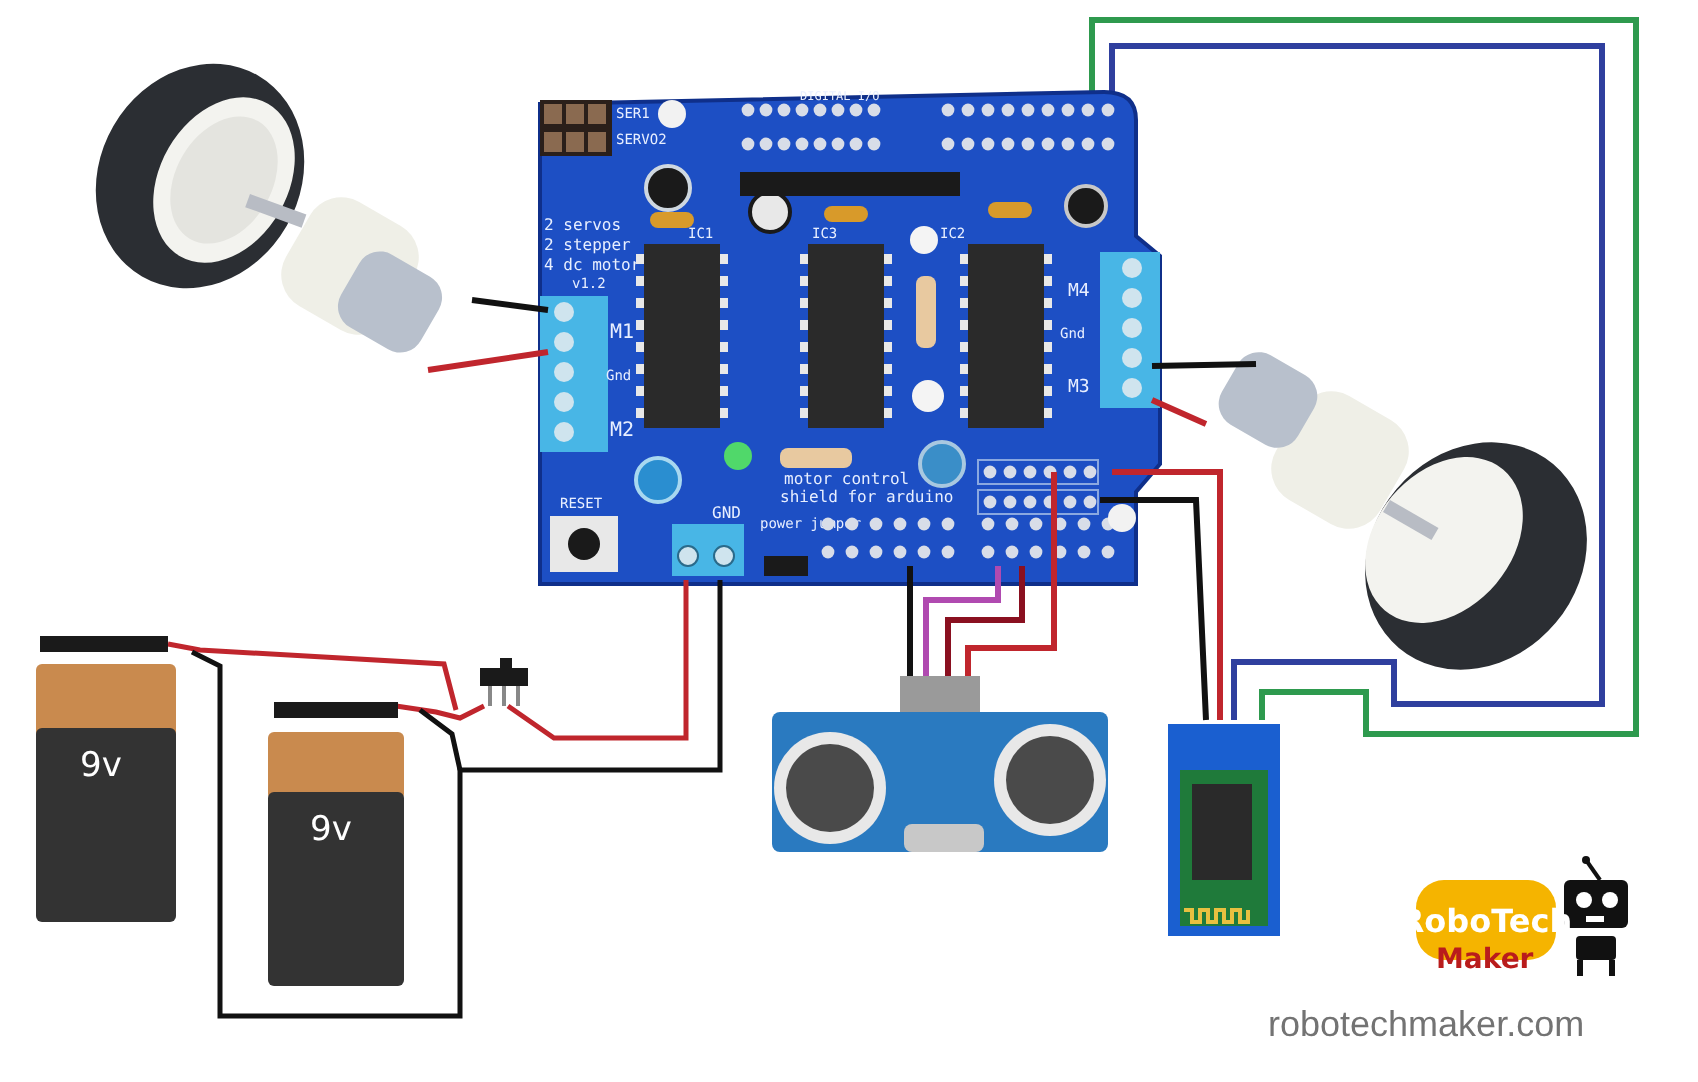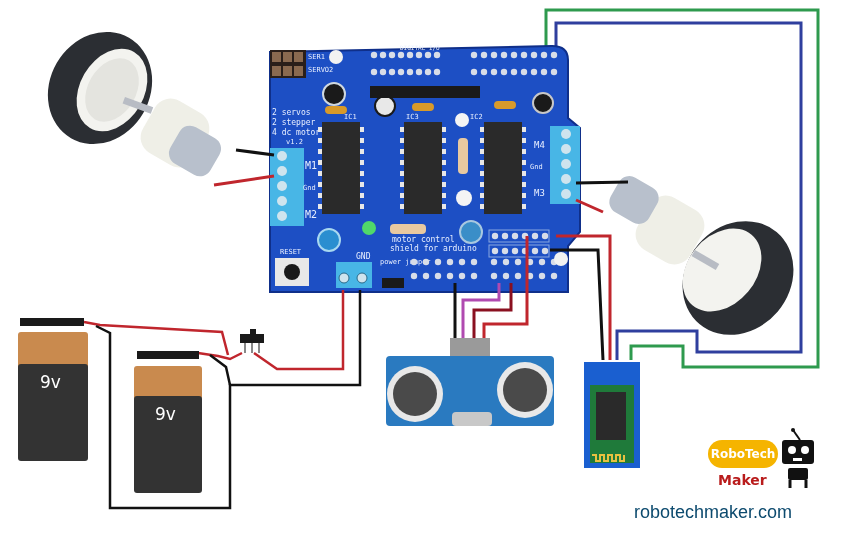--- a/index.html
+++ b/index.html
@@ -1,22 +1,22 @@
 <!DOCTYPE html>
 <html><head>
 <meta charset="utf-8">
 <style>
   html,body{margin:0;padding:0;background:#fff;}
   body{width:849px;height:541px;position:relative;overflow:hidden;font-family:"DejaVu Sans",sans-serif;}
   svg{position:absolute;left:0;top:0;}
   .silk{fill:#e8efff;font-family:"DejaVu Sans Mono",monospace;}
   .bat-label{fill:#fff;font-family:"DejaVu Sans",sans-serif;font-size:17px;}
-  .logo-pill{position:absolute;left:708px;top:440px;width:70px;height:28px;border-radius:14px;background:#f5b400;color:#fff;font-family:"DejaVu Sans",sans-serif;font-weight:bold;font-size:12px;display:flex;align-items:center;justify-content:center;text-align:right;}
+  .logo-pill{position:absolute;left:708px;top:440px;width:70px;height:40px;border-radius:14px;background:#f5b400;color:#fff;font-family:"DejaVu Sans",sans-serif;font-weight:bold;font-size:16px;display:flex;align-items:center;justify-content:center;text-align:right;}
   .logo-maker{position:absolute;left:718px;top:472px;color:#b91c1c;font-family:"DejaVu Sans",sans-serif;font-weight:bold;font-size:14px;}
-  .site{position:absolute;left:634px;top:502px;color:#0c4a6e;font-family:"Liberation Sans",sans-serif;font-size:18px;text-align:right;}
+  .site{position:absolute;left:634px;top:502px;color:#737373;font-family:"Liberation Sans",sans-serif;font-size:18px;text-align:right;}
 </style>
 </head>
 <body>
 
 <svg width="849" height="541" viewBox="0 0 849 541">
 
   <polyline points="546,52 546,10 818,10 818,367 683,367 683,346 631,346 631,360" fill="none" stroke="#2e9a4e" stroke-width="3"></polyline>
   <polyline points="556,52 556,23 801,23 801,352 697,352 697,331 617,331 617,360" fill="none" stroke="#2f3f9e" stroke-width="3"></polyline>
 
   <g>

